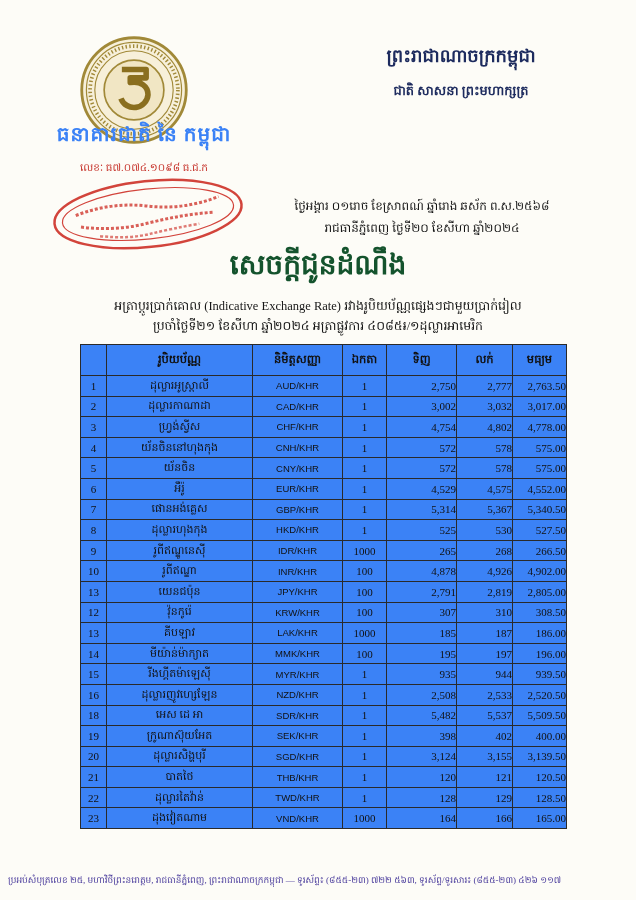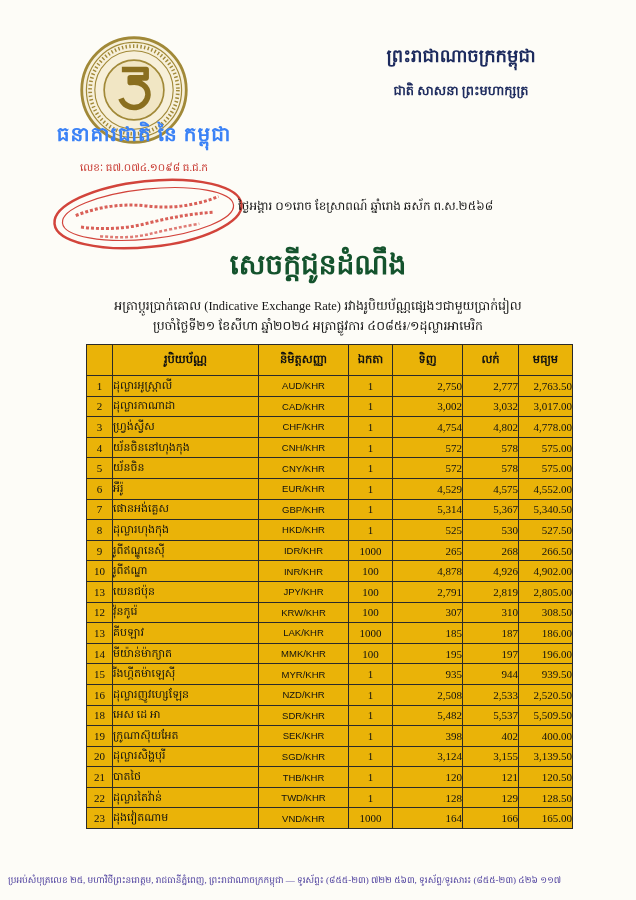--- a/index.html
+++ b/index.html
@@ -12,36 +12,36 @@
   .ref-line{position:absolute;left:24px;top:161px;width:240px;text-align:center;
             font-size:10.5px;color:#c6332b;white-space:nowrap;}
   .stamp{position:absolute;left:50px;top:178px;width:196px;height:72px;
          transform:rotate(-6deg);opacity:.92;}
 
   .kingdom{position:absolute;left:330px;top:44px;width:262px;text-align:center;
            color:#1d2b5e;font-weight:bold;}
   .kingdom .k1{font-size:18px;margin-bottom:11px;}
   .kingdom .k2{font-size:13px;}
 
-  .dates{position:absolute;left:238px;top:196px;width:332px;
+  .dates{position:absolute;left:256px;top:196px;width:332px;text-align:center;
          font-size:12px;line-height:1.8;color:#151515;}
 
   .title{position:absolute;left:0;top:247px;width:100%;text-align:center;
          font-size:28px;font-weight:bold;color:#14532d;}
   .sub{position:absolute;left:0;width:100%;text-align:center;font-size:12.5px;color:#161616;}
   .sub1{top:298px;}
   .sub2{top:318px;}
 
-  table.rates{position:absolute;left:86px;top:344px;width:486px;border-collapse:collapse;
-              table-layout:fixed;font-size:11px;background:#eab308;}
+  table.rates{position:absolute;left:80px;top:344px;width:486px;border-collapse:collapse;
+              table-layout:fixed;font-size:11px;background:#3b82f6;}
   .rates th,.rates td{border:1px solid #2a2a2a;overflow:hidden;white-space:nowrap;padding:0;}
   .rates th{height:30px;font-size:11.5px;font-weight:bold;text-align:center;}
   .rates td{height:19.6px;}
   .c-no{text-align:center;}
-  .c-name{text-align:left;padding-left:5px;}
+  .c-name{text-align:center;padding-left:5px;}
   .c-code{text-align:center;font-family:"Liberation Sans", sans-serif;font-size:9.5px;}
   .c-unit{text-align:center;}
   .c-buy,.c-sell,.c-mid{text-align:right;padding-right:7px;}
 
   .footer{position:absolute;left:8px;bottom:13px;width:620px;text-align:left;
           font-size:9px;color:#4a3c9c;white-space:nowrap;overflow:hidden;}
 </style>
 </head>
 <body>
 
@@ -71,20 +71,21 @@
     </svg>
   </div>
 
   <div class="kingdom">
     <div class="k1">ព្រះរាជាណាចក្រកម្ពុជា</div>
     <div class="k2">ជាតិ សាសនា ព្រះមហាក្សត្រ</div>
   </div>
 
   <div class="dates">
     <div>ថ្ងៃអង្គារ ០១រោច ខែស្រាពណ៍ ឆ្នាំរោង ឆស័ក ព.ស.២៥៦៨</div>
+    <div>រាជធានីភ្នំពេញ ថ្ងៃទី២០ ខែសីហា ឆ្នាំ២០២៤</div>
   </div>
 
   <div class="title">សេចក្តីជូនដំណឹង</div>
   <div class="sub sub1">អត្រាប្តូរប្រាក់គោល (Indicative Exchange Rate) រវាងរូបិយប័ណ្ណផ្សេងៗជាមួយប្រាក់រៀល</div>
   <div class="sub sub2">ប្រចាំថ្ងៃទី២១ ខែសីហា ឆ្នាំ២០២៤ អត្រាផ្លូវការ ៤០៨៥៛/១ដុល្លារអាមេរិក</div>
 
   <table class="rates">
     <colgroup>
       <col style="width:26px">
         <col style="width:146px">

